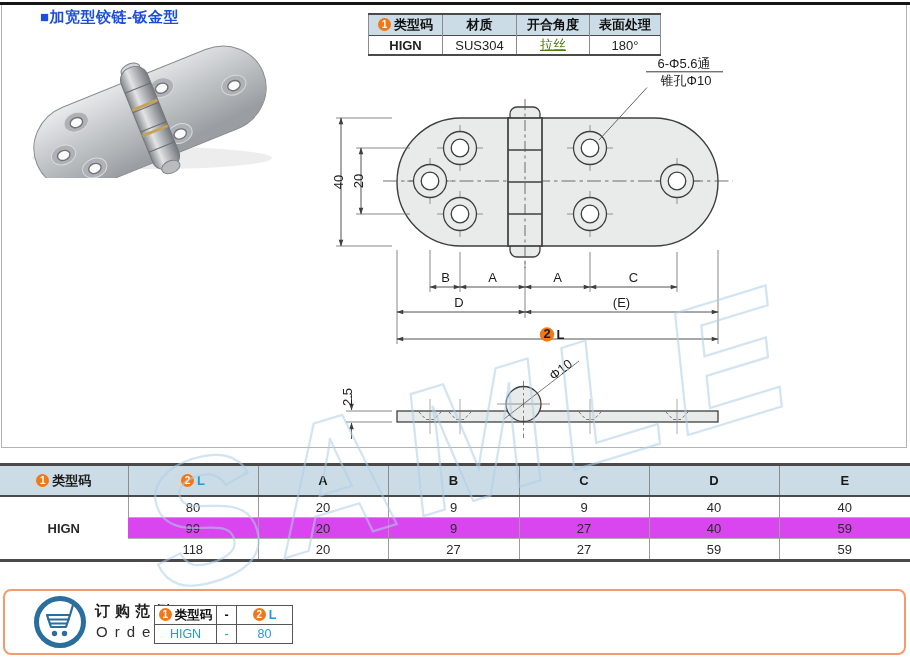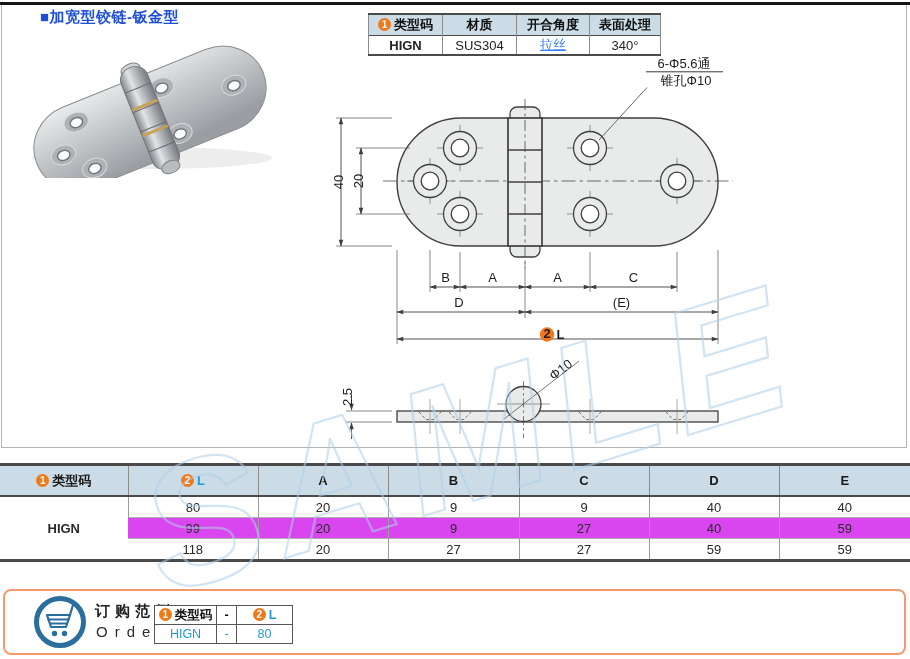--- a/index.html
+++ b/index.html
@@ -18,21 +18,21 @@
   .badge{display:inline-block;width:13px;height:13px;line-height:13px;border-radius:50%;
          background:#f07818;color:#fff;font-size:10px;font-weight:bold;text-align:center;
          vertical-align:1px;margin-right:3px;}
   
   .spec-table{position:absolute;left:368px;top:13px;border-collapse:collapse;table-layout:fixed;
               border-top:2px solid #4a4a4a;border-bottom:2px solid #4a4a4a;z-index:2;}
   .spec-table th,.spec-table td{border-left:1px solid #8c8c8c;border-right:1px solid #8c8c8c;
               text-align:center;font-size:13px;padding:0 2px;}
   .spec-table th{background:#cbdce6;height:20px;font-weight:bold;color:#111;}
   .spec-table td{height:18px;color:#222;border-top:1px solid #4a4a4a;}
-  .link{text-decoration:underline;color:#3b82f6;cursor:pointer;}
+  .link{text-decoration:underline;color:#4d7c0f;cursor:pointer;}
   
   .size-table{position:absolute;left:0;top:463px;width:910px;border-collapse:collapse;table-layout:fixed;
               border-top:3px solid #4a4a4a;border-bottom:3px solid #4a4a4a;z-index:2;}
   .size-table th{background:#cbdce6;height:29px;font-size:13px;font-weight:bold;color:#1a1a1a;
               border-bottom:2px solid #4a4a4a;border-left:1px solid #8c8c8c;padding:0;}
   .size-table th:first-child{border-left:none;}
   .size-table td{height:20px;text-align:center;font-size:13px;color:#2a2a2a;
               border-left:1px solid #9c9c9c;border-top:1px solid #b0b0b0;padding:0;}
   .size-table td:first-child{border-left:none;}
   .size-table tr.alt td{background:#d946ef;}
@@ -127,21 +127,21 @@
         <span class="badge">1</span><span>类型码</span>
       </th>
       <th>材质</th>
       <th>开合角度</th>
       <th>表面处理</th>
     </tr>
     <tr>
       <td class="blue bold">HIGN</td>
       <td>SUS304</td>
       <td><span class="link">拉丝</span></td>
-      <td>340°</td>
+      <td>180°</td>
     </tr>
   </tbody>
     </table>
 
   <svg class="drawing" width="436" height="400" viewBox="330 50 436 400">
     <defs>
       <marker id="arw" viewBox="0 0 10 10" refX="9.3" refY="5" markerWidth="9.5" markerHeight="7.5" orient="auto-start-reverse">
         <path d="M0,1.6 L10,5 L0,8.4 Z" fill="#3f3f3f"></path>
       </marker>
     </defs>

